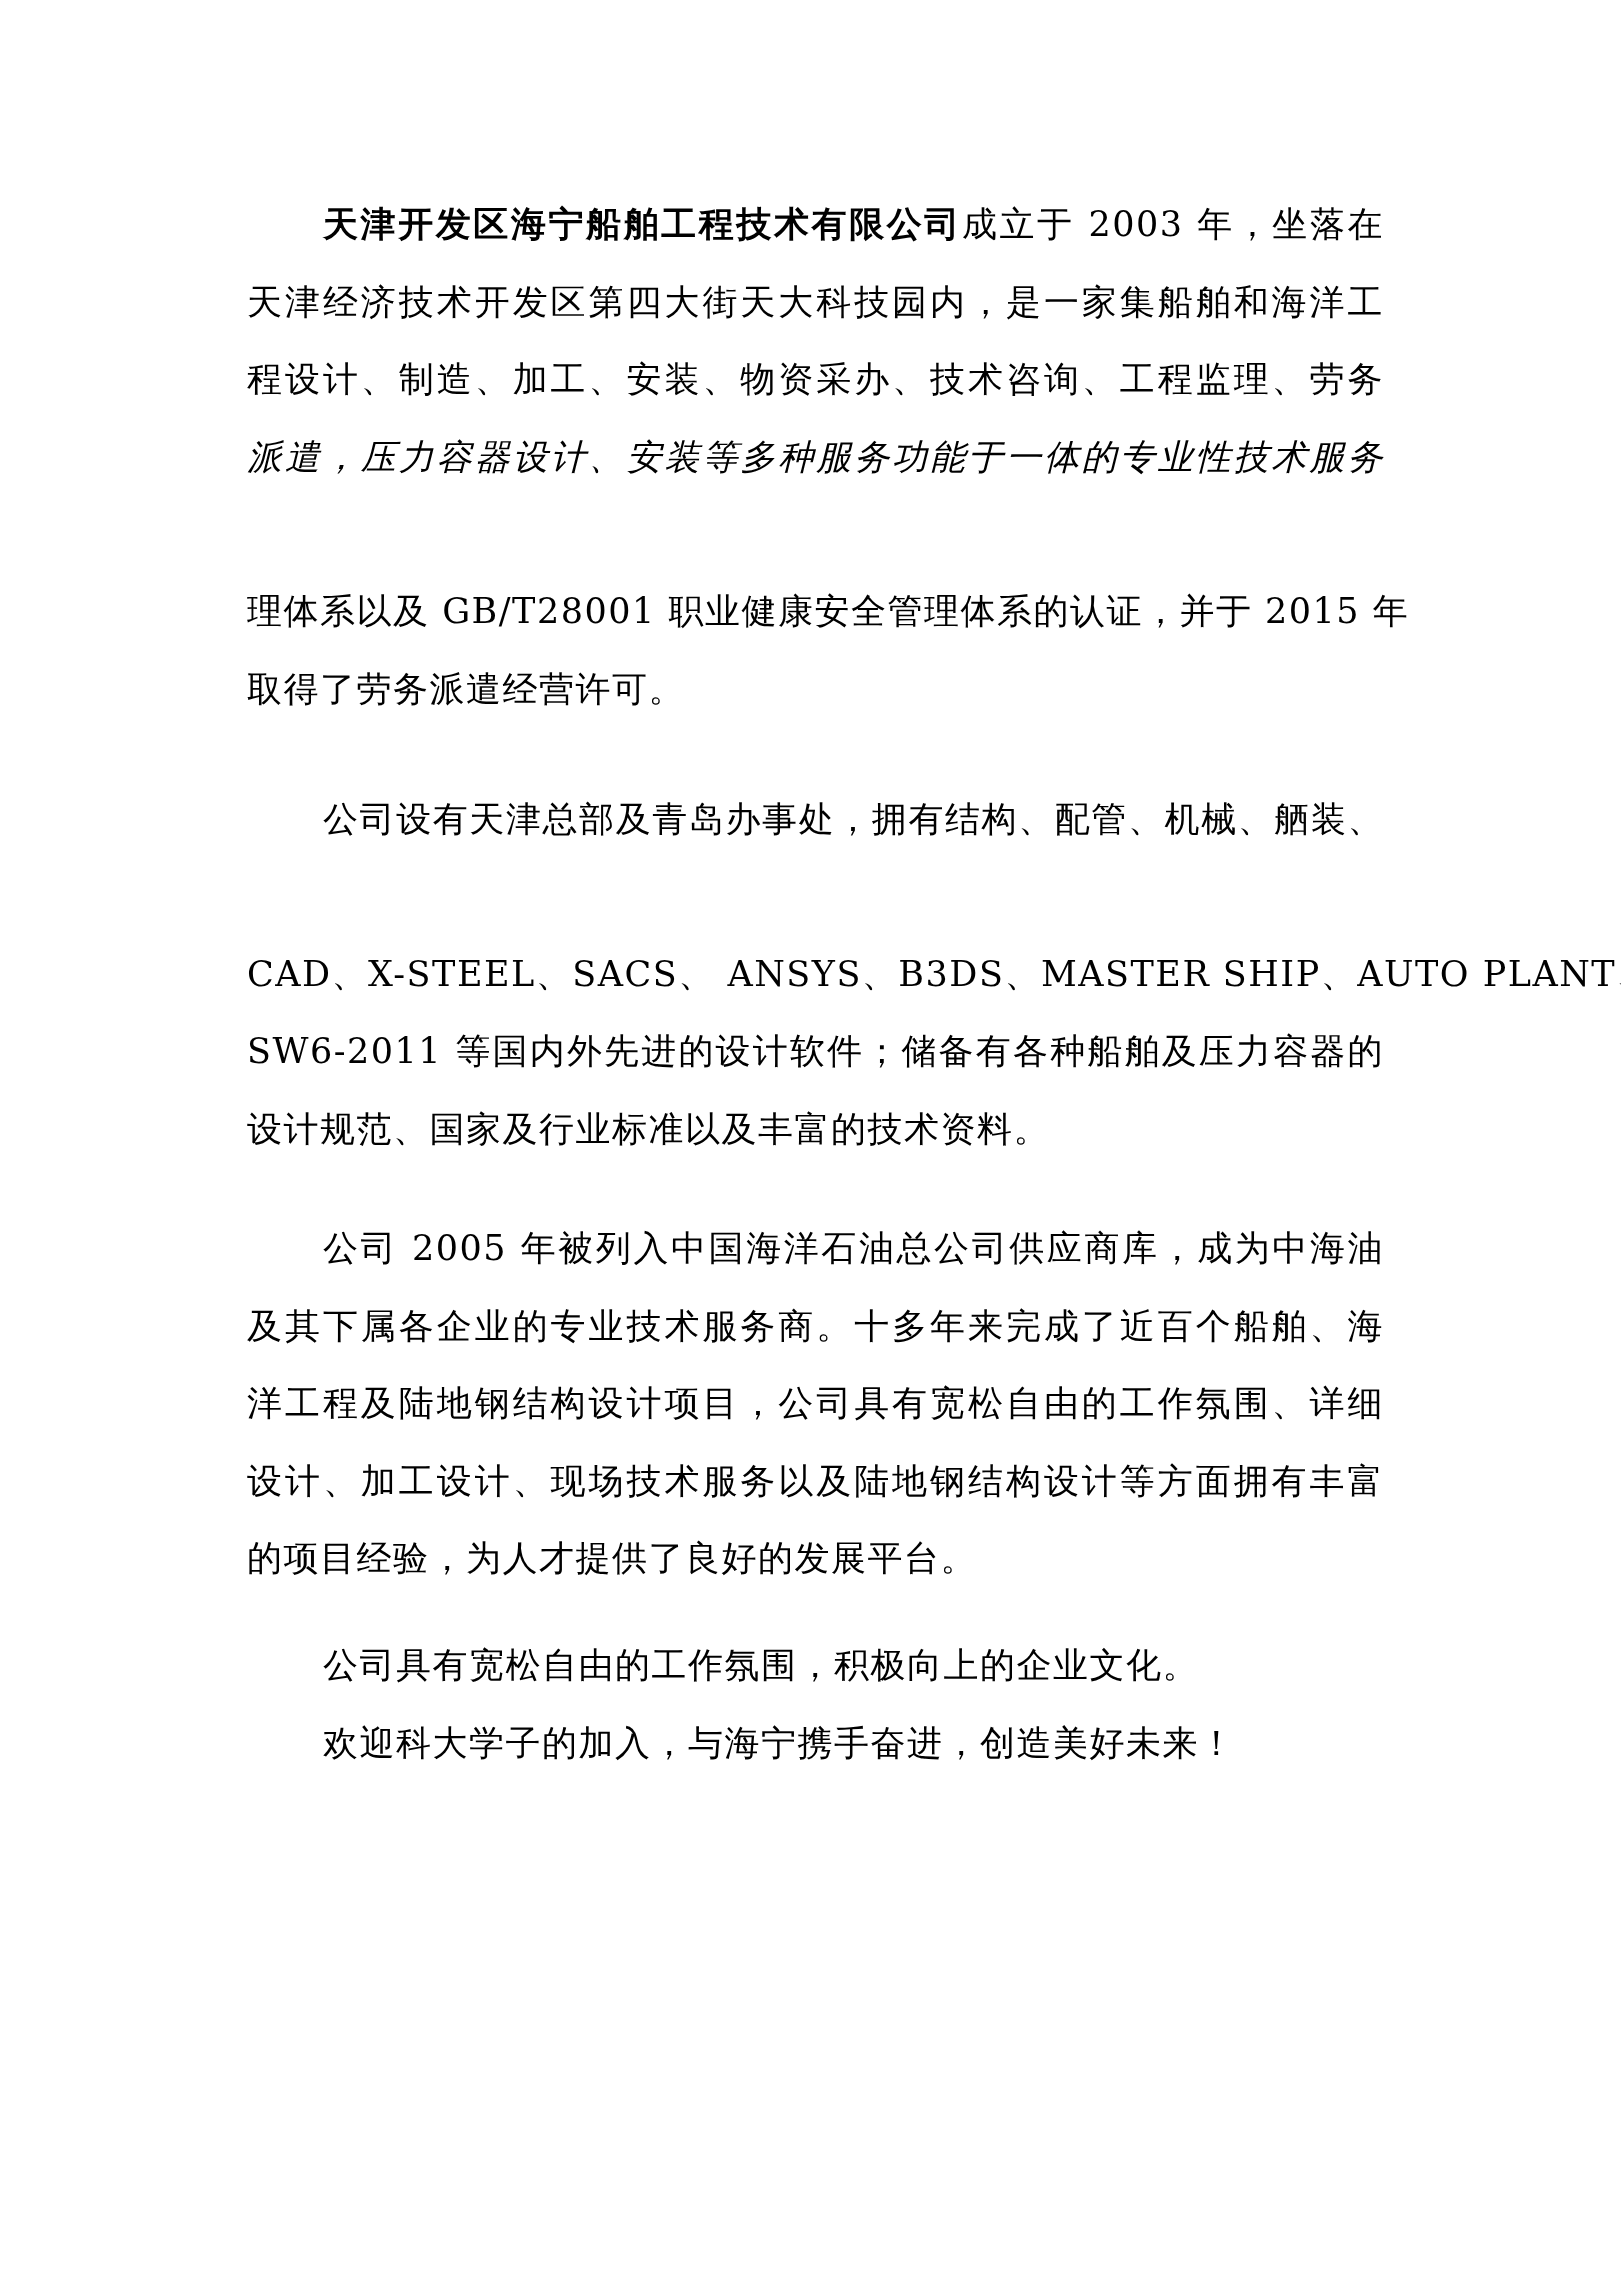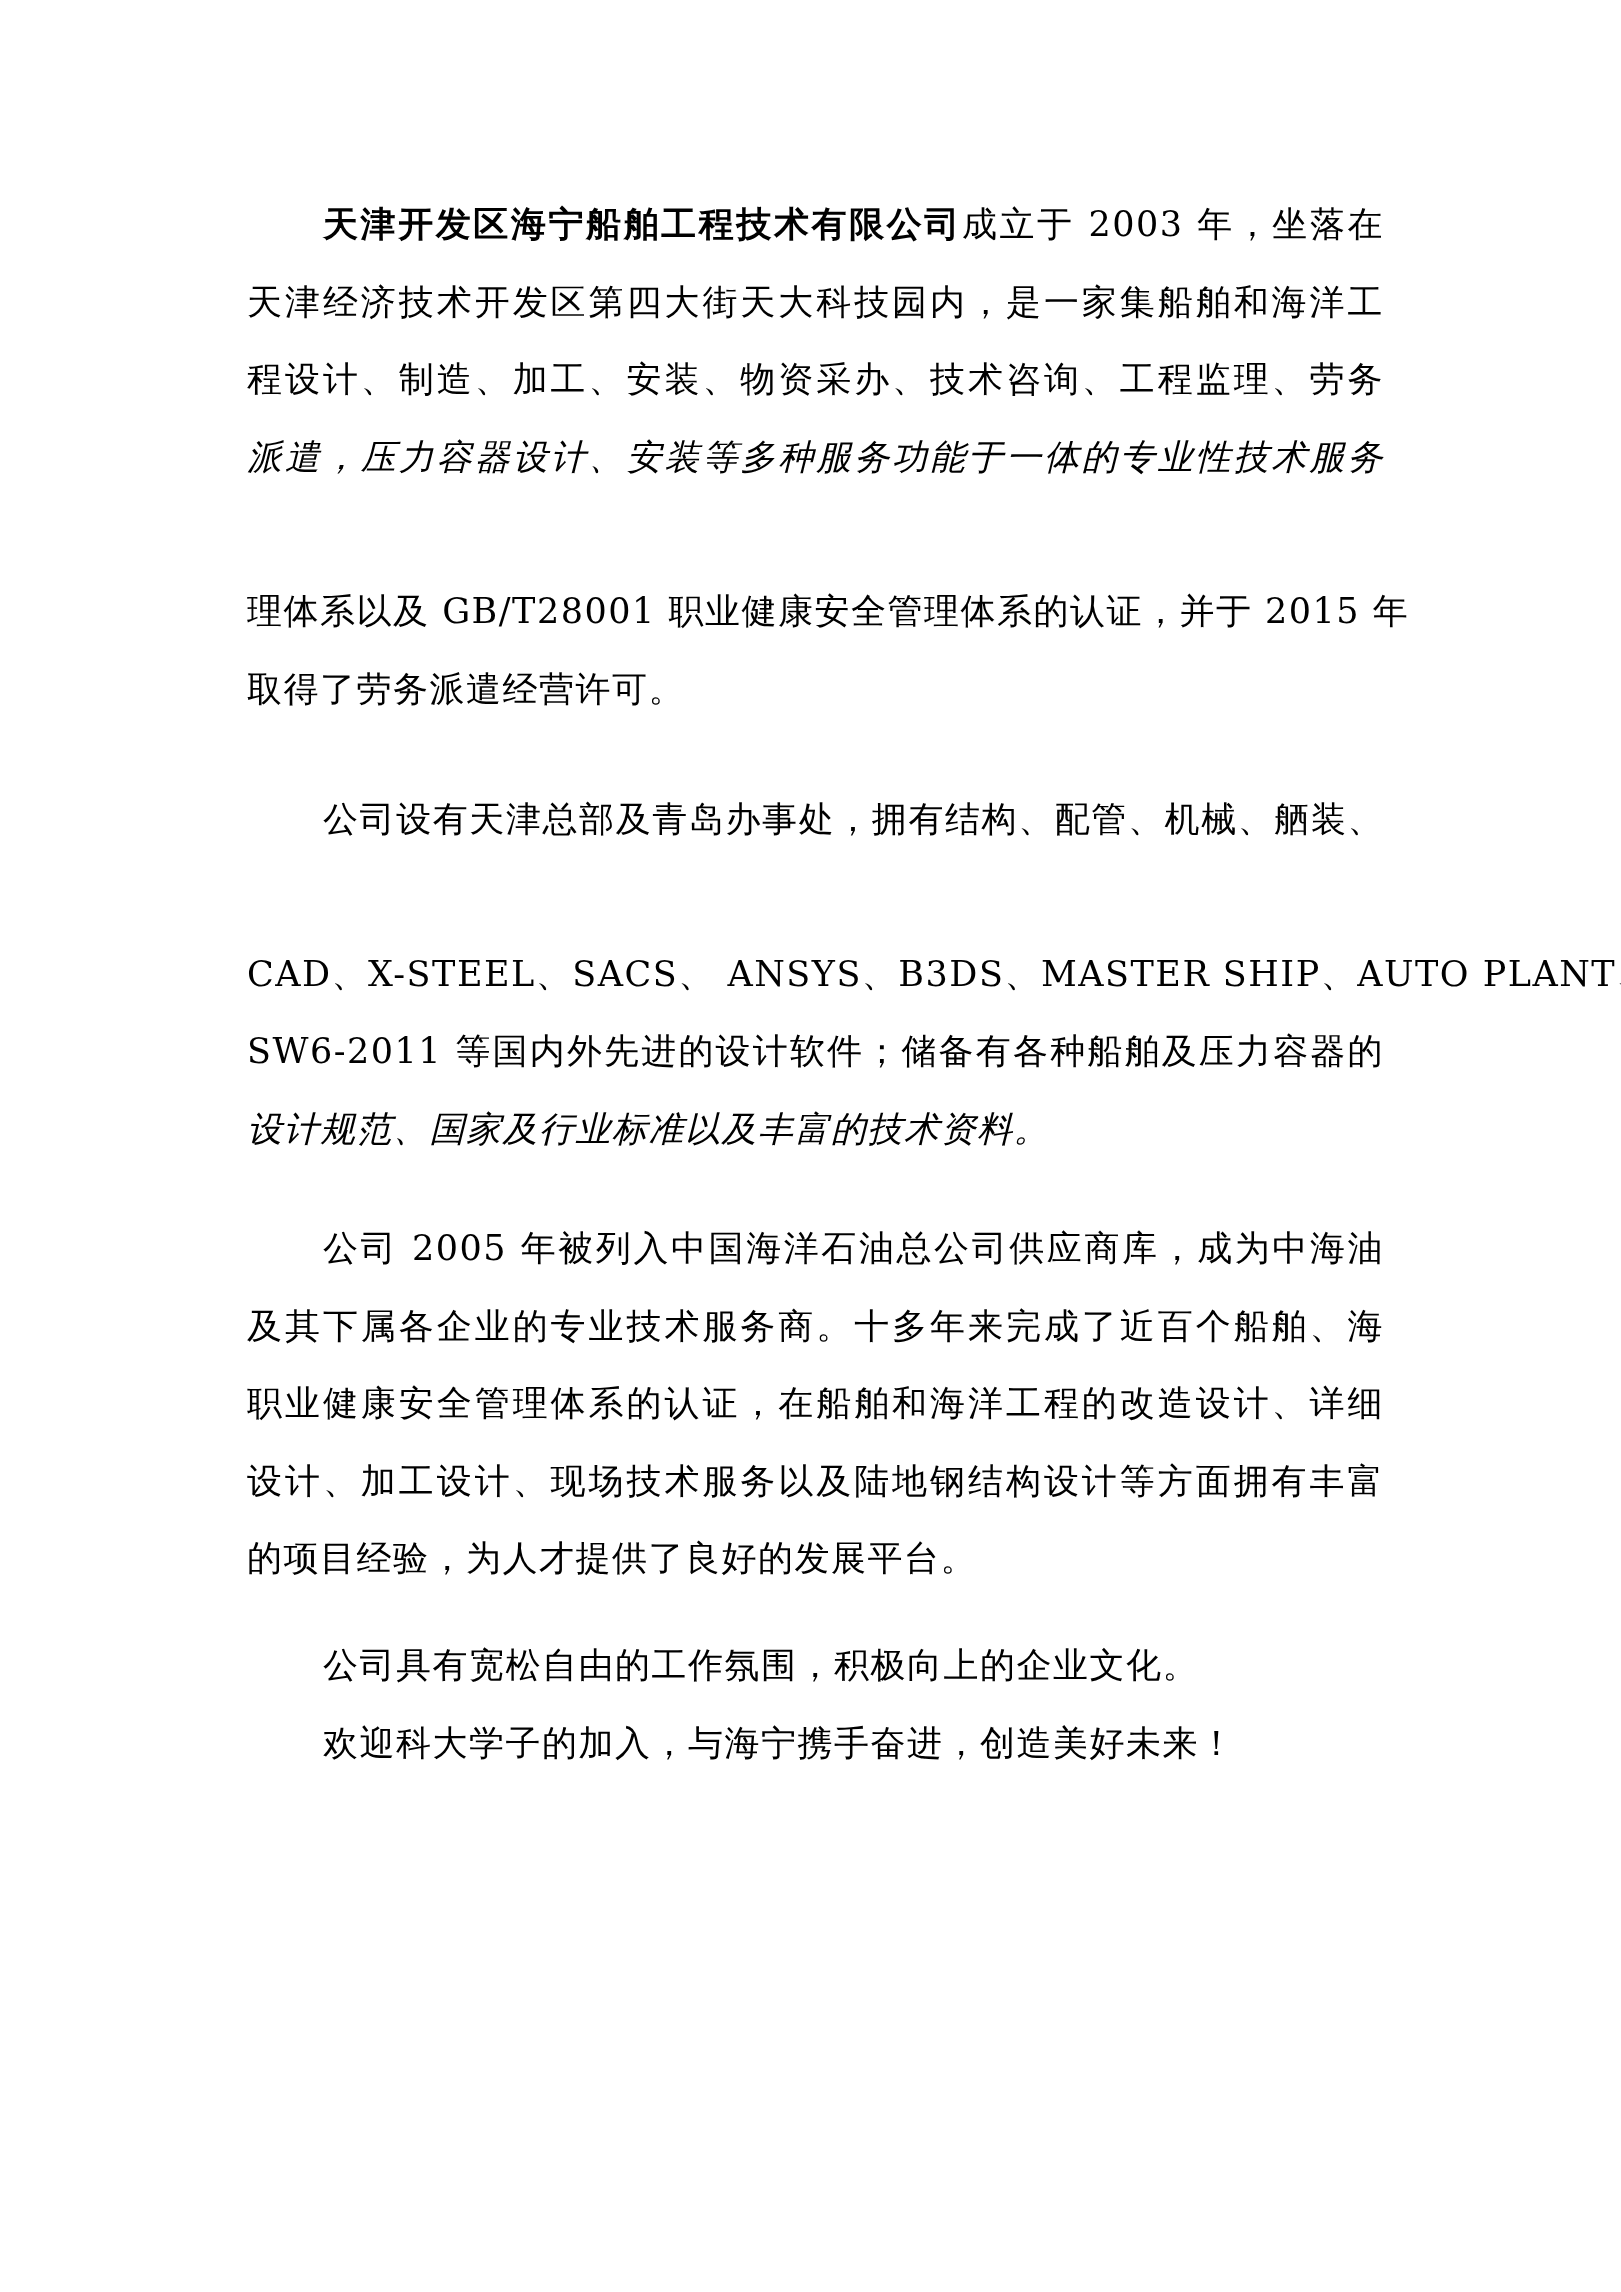--- a/index.html
+++ b/index.html
@@ -55,25 +55,25 @@
   <div class="line justify indent" style="top:186px;"><span class="bold">天津开发区海宁船舶工程技术有限公司</span><span>成立于 2003 年，坐落在</span></div>
   <div class="line justify" style="top:264px;">天津经济技术开发区第四大街天大科技园内，是一家集船舶和海洋工</div>
   <div class="line justify" style="top:341px;">程设计、制造、加工、安装、物资采办、技术咨询、工程监理、劳务</div>
   <div class="line justify" style="top:419px;font-style:italic;">派遣，压力容器设计、安装等多种服务功能于一体的专业性技术服务</div>
   <div class="line justify" style="top:573px;">理体系以及 GB/T28001 职业健康安全管理体系的认证，并于 2015 年</div>
   <div class="line" style="top:651px;">取得了劳务派遣经营许可。</div>
 
   <div class="line justify indent" style="top:781px;">公司设有天津总部及青岛办事处，拥有结构、配管、机械、舾装、</div>
   <div class="line justify" style="top:936px;">CAD、X-STEEL、SACS、 ANSYS、B3DS、MASTER SHIP、AUTO PLANT、</div>
   <div class="line justify" style="top:1013px;">SW6-2011 等国内外先进的设计软件；储备有各种船舶及压力容器的</div>
-  <div class="line" style="top:1091px;font-style:italic;">设计规范、国家及行业标准以及丰富的技术资料。</div>
+  <div class="line" style="top:1091px;">设计规范、国家及行业标准以及丰富的技术资料。</div>
 
   <div class="line justify indent" style="top:1210px;">公司 2005 年被列入中国海洋石油总公司供应商库，成为中海油</div>
   <div class="line justify" style="top:1288px;">及其下属各企业的专业技术服务商。十多年来完成了近百个船舶、海</div>
-  <div class="line justify" style="top:1365px;">职业健康安全管理体系的认证，在船舶和海洋工程的改造设计、详细</div>
+  <div class="line justify" style="top:1365px;">洋工程及陆地钢结构设计项目，公司具有宽松自由的工作氛围、详细</div>
   <div class="line justify" style="top:1443px;">设计、加工设计、现场技术服务以及陆地钢结构设计等方面拥有丰富</div>
   <div class="line" style="top:1520px;">的项目经验，为人才提供了良好的发展平台。</div>
 
   <div class="line indent" style="top:1627px;">公司具有宽松自由的工作氛围，积极向上的企业文化。</div>
 
   <div class="line indent" style="top:1705px;">欢迎科大学子的加入，与海宁携手奋进，创造美好未来！</div>
 
 </div>
 
 

